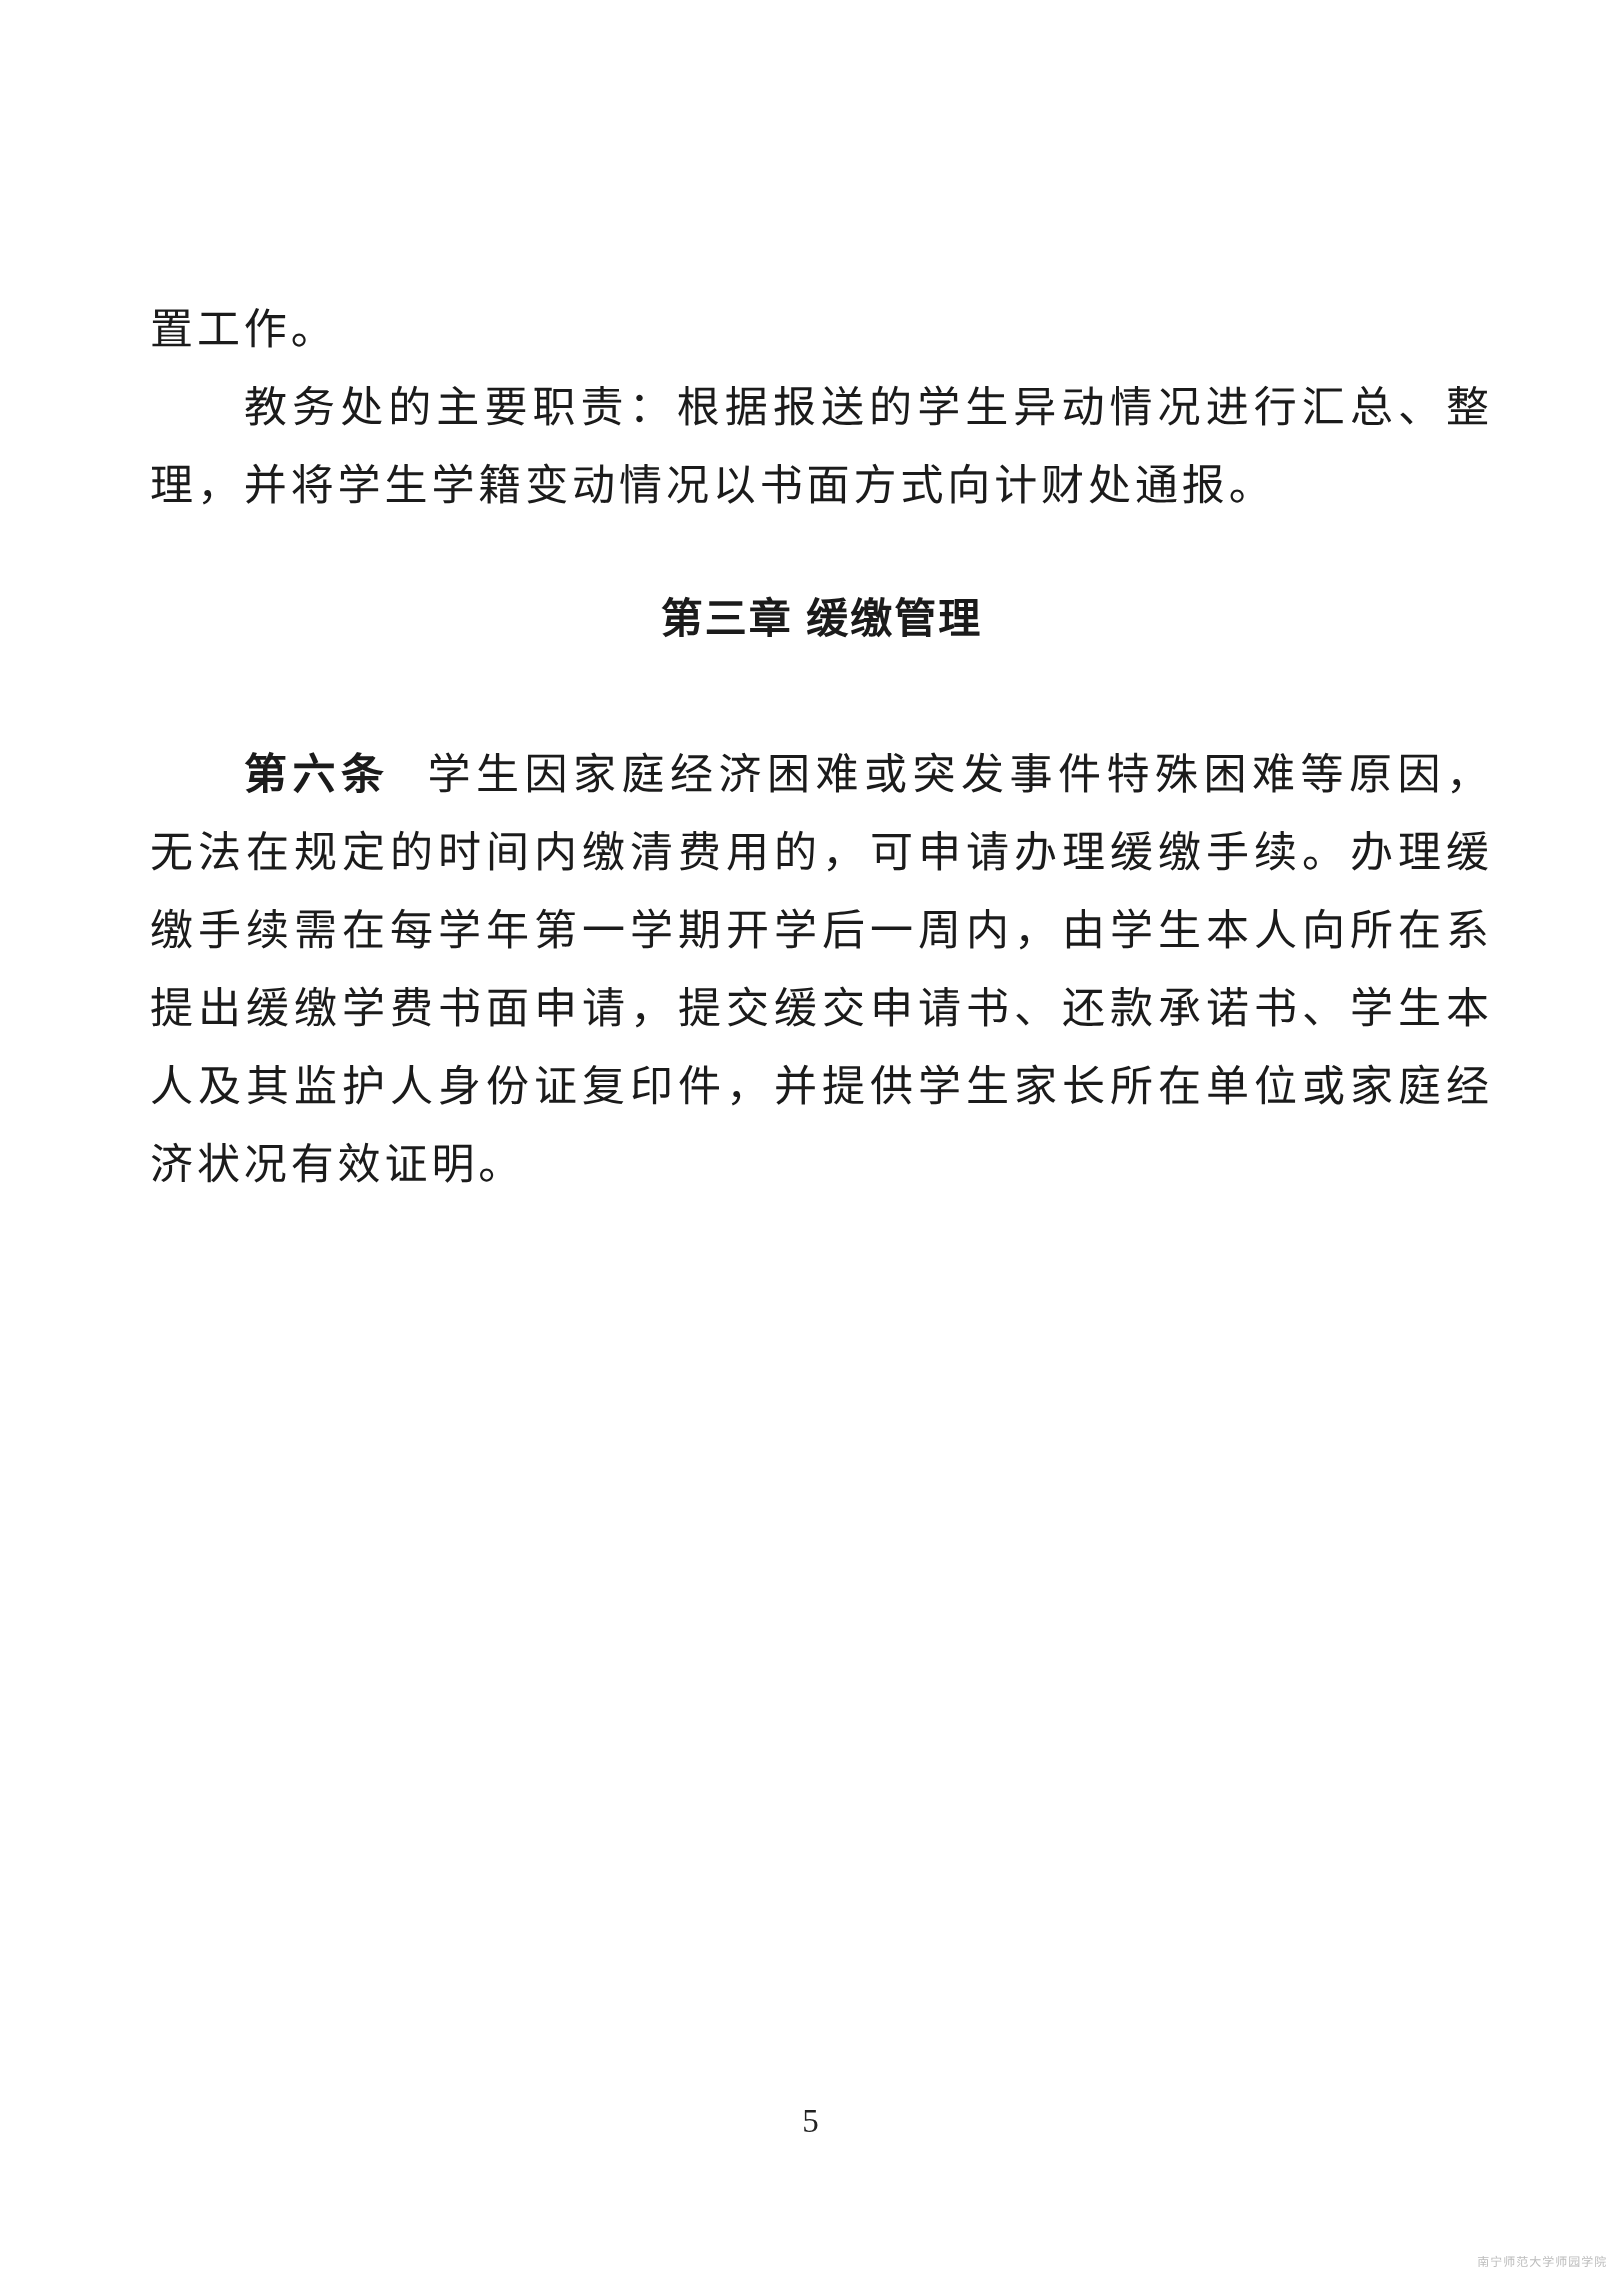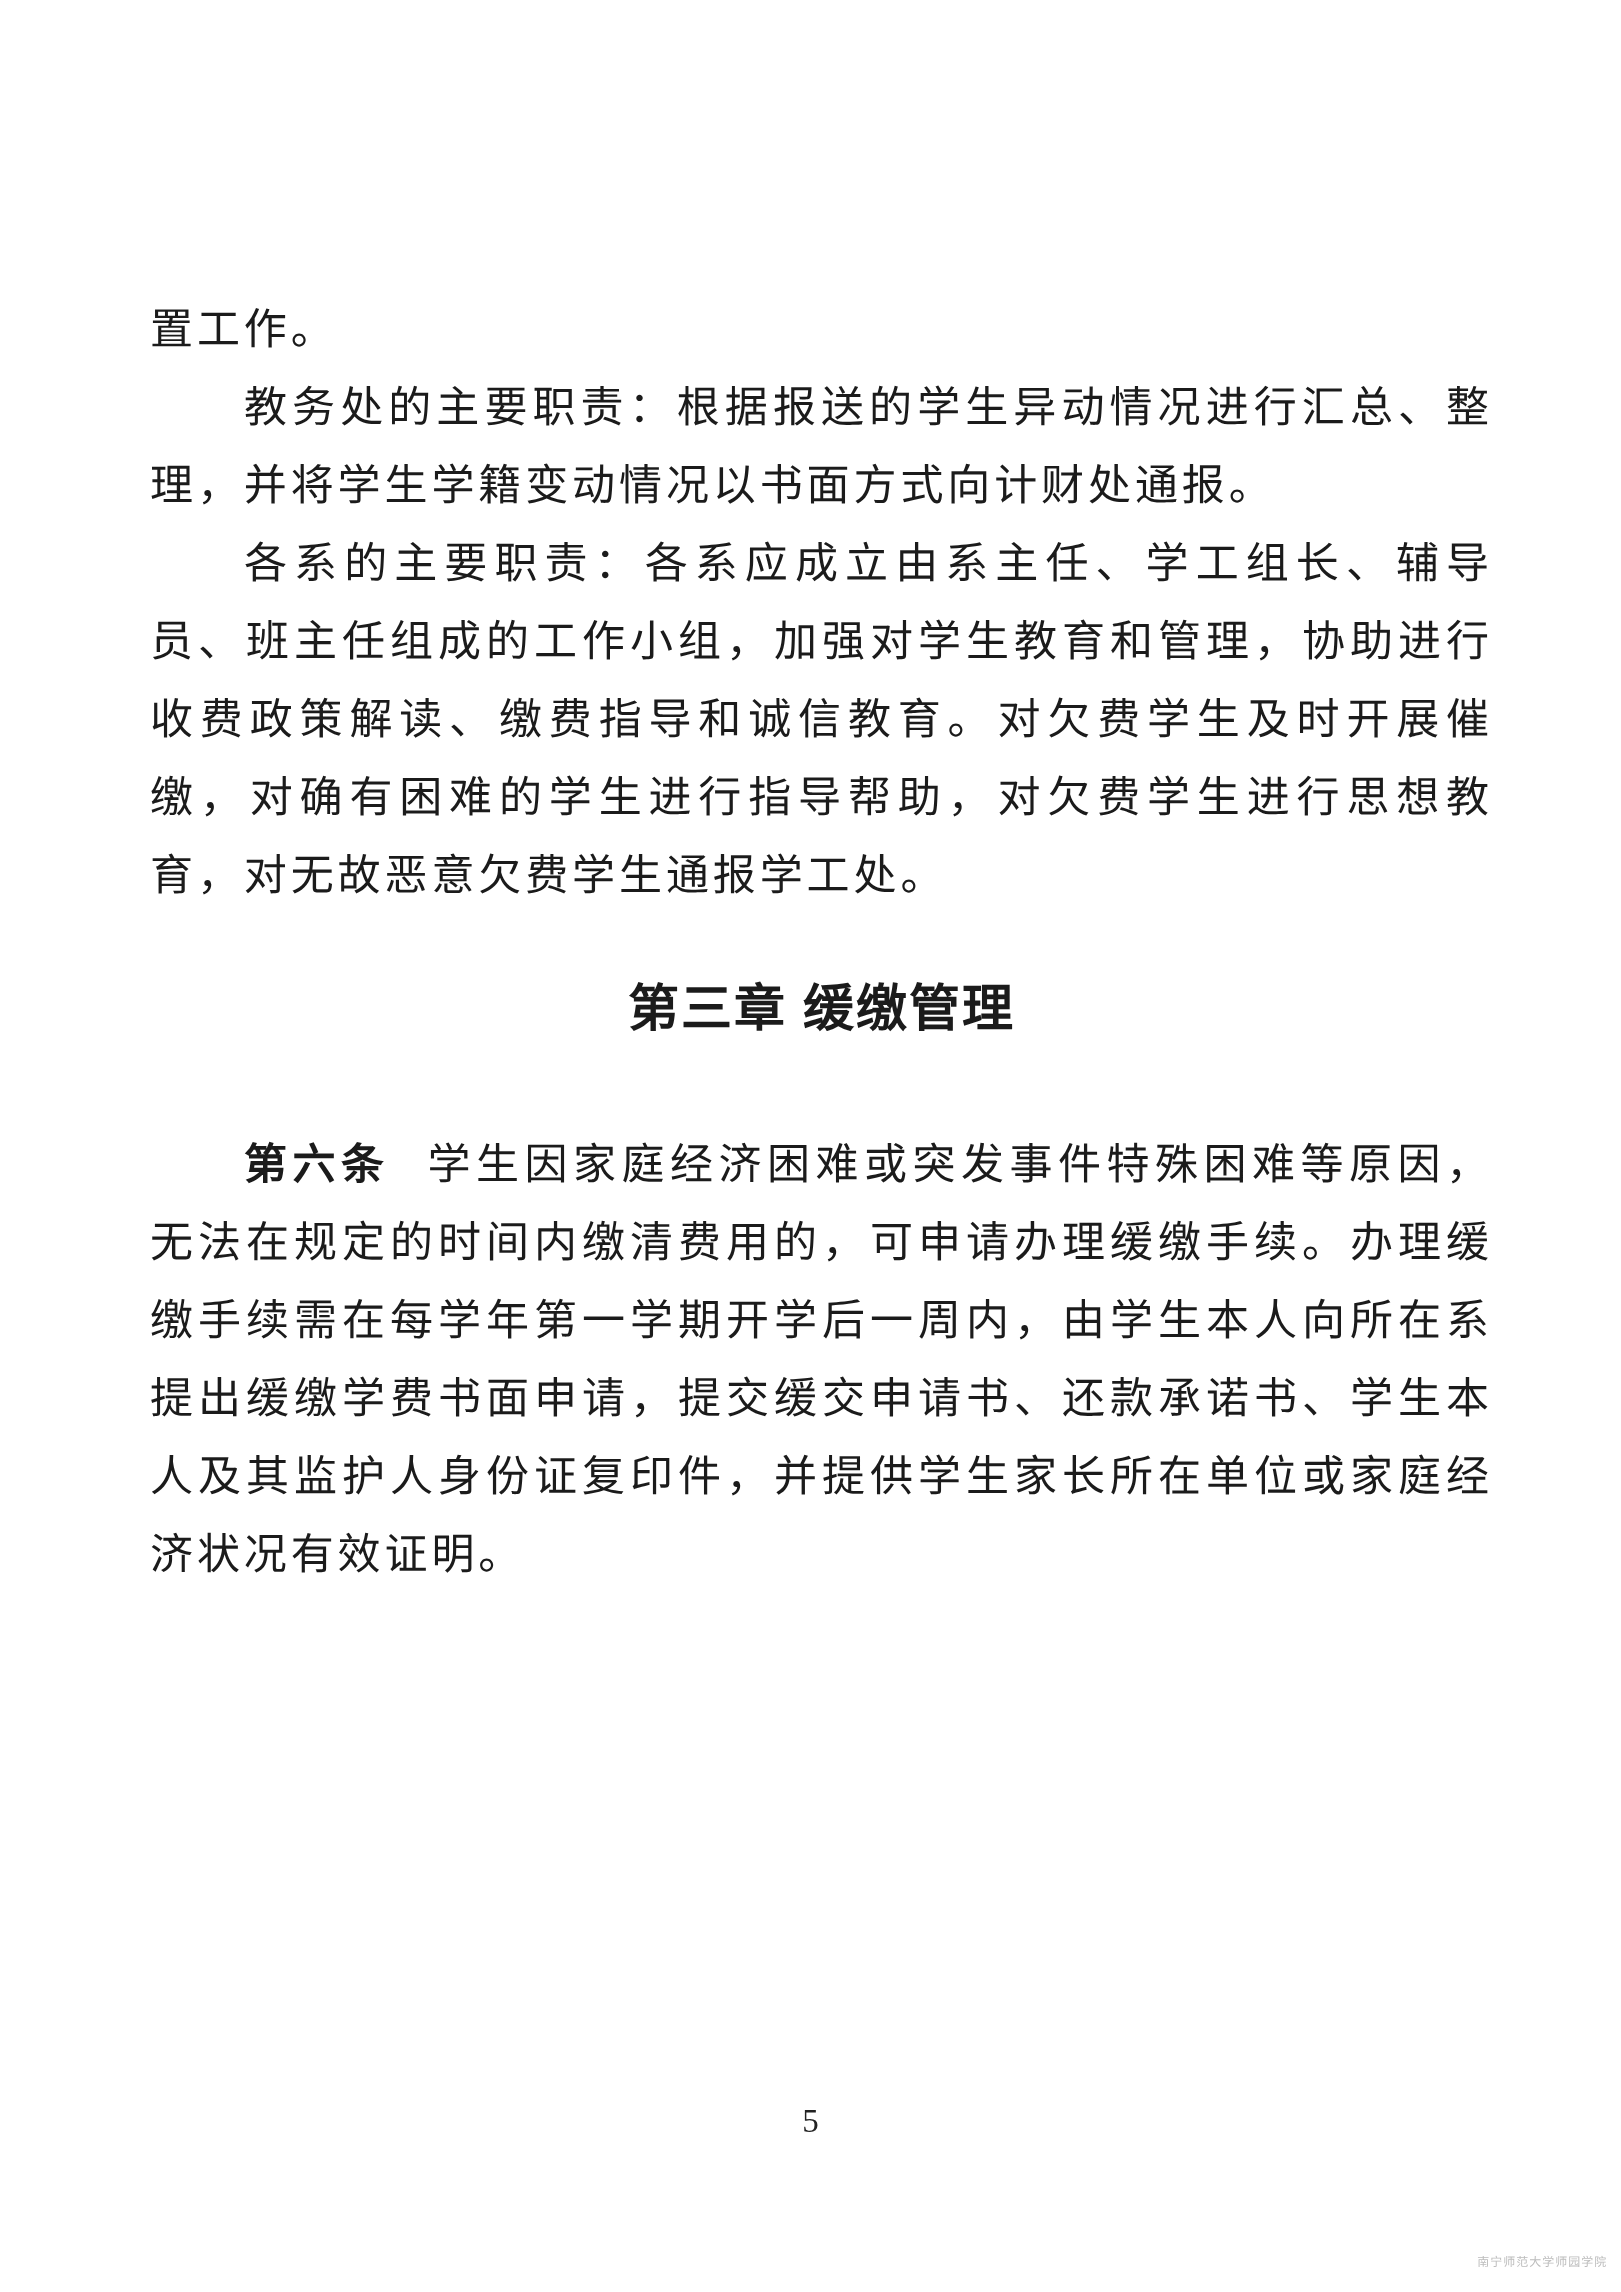--- a/index.html
+++ b/index.html
@@ -20,21 +20,21 @@
     line-height: 78px;
     letter-spacing: 3.9px;
     text-align: justify;
     text-align-last: left;
   }
   p.para { text-indent: 94px; }
   p.para.no-indent { text-indent: 0; }
   .chapter {
     font-family: "Liberation Sans", "DejaVu Sans", sans-serif;
     font-weight: 700;
-    font-size: 51px;
+    font-size: 42px;
     line-height: 78px;
     text-align: right;
     text-align-last: center;
     text-indent: 0;
     letter-spacing: 2px;
     margin-top: 55px;
     margin-bottom: 77px;
   }
   .term {
     font-family: Liberation Sans, sans-serif;
@@ -60,21 +60,20 @@
     color: #bdbdbd;
     font-family: "Liberation Sans", "DejaVu Sans", sans-serif;
   }
 </style>
 </head>
 <body>
 
 <div class="body-text">
   <p class="para no-indent">置工作。</p>
   <p class="para">教务处的主要职责：根据报送的学生异动情况进行汇总、整理，并将学生学籍变动情况以书面方式向计财处通报。</p>
-  <p class="para">各系的主要职责：各系应成立由系主任、学工组长、辅导员、班主任组成的工作小组，加强对学生教育和管理，协助进行收费政策解读、缴费指导和诚信教育。对欠费学生及时开展催缴，对确有困难的学生进行指导帮助，对欠费学生进行思想教育，对无故恶意欠费学生通报学工处。</p>
 
   <h2 class="chapter">第三章  缓缴管理</h2>
 
   <p class="para"><span class="term">第六条</span><span>学生因家庭经济困难或突发事件特殊困难等原因，无法在规定的时间内缴清费用的，可申请办理缓缴手续。办理缓缴手续需在每学年第一学期开学后一周内，由学生本人向所在系提出缓缴学费书面申请，提交缓交申请书、还款承诺书、学生本人及其监护人身份证复印件，并提供学生家长所在单位或家庭经济状况有效证明。</span></p>
 
 
 </div>
 
 <div class="page-number">5</div>
 

